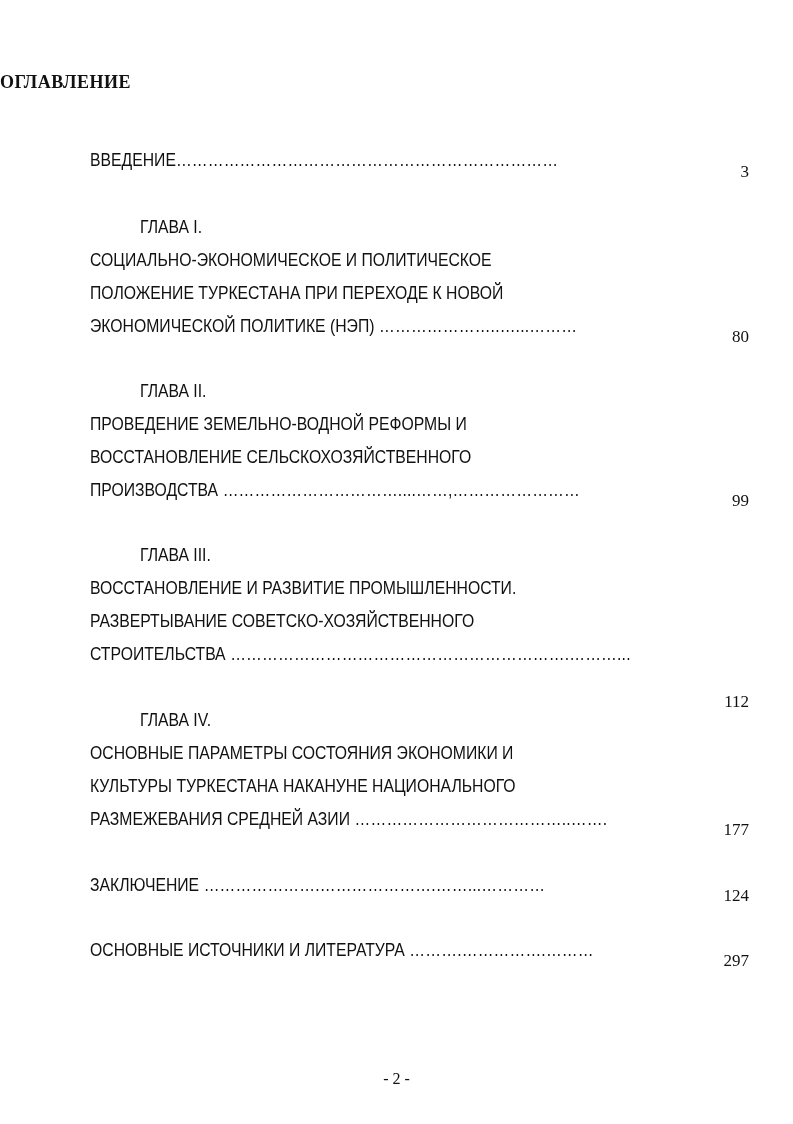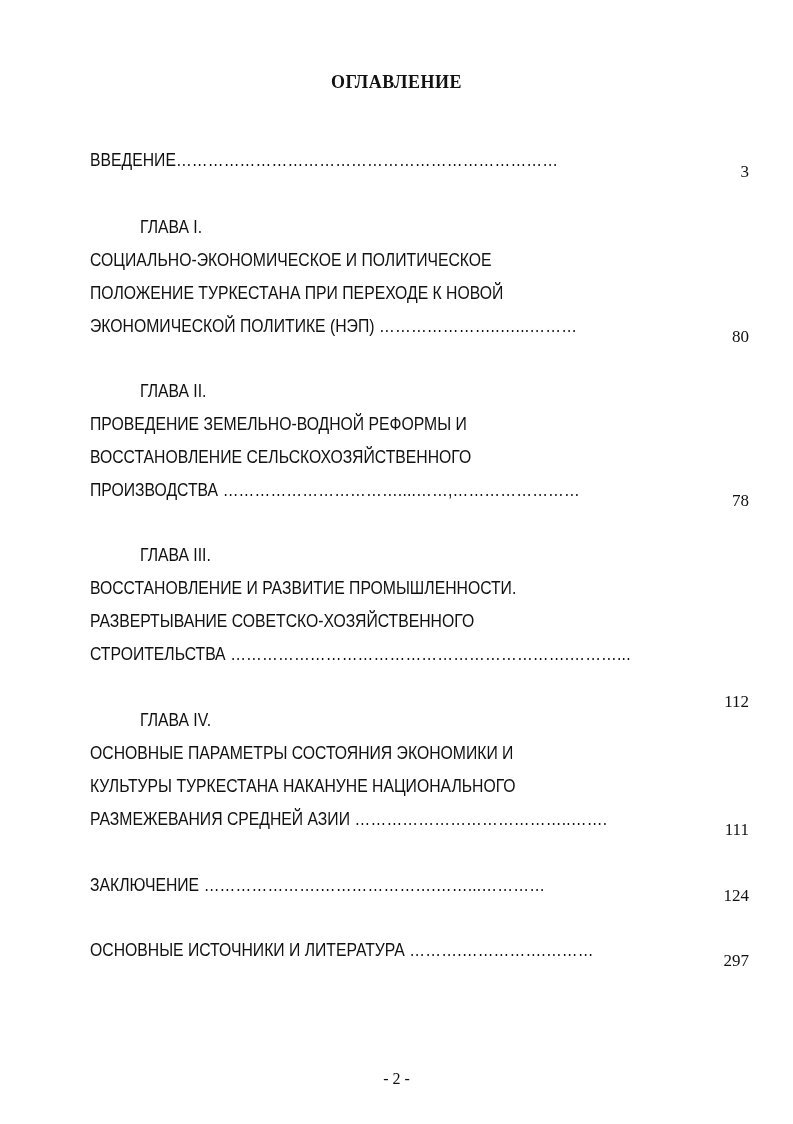--- a/index.html
+++ b/index.html
@@ -1,21 +1,21 @@
 <!DOCTYPE html>
 <html><head>
   <meta charset="utf-8">
   <style>
     html, body { margin: 0; padding: 0; background: #ffffff; }
     body {
       width: 793px; height: 1124px; position: relative; overflow: hidden;
       font-family: "Liberation Serif", serif; color: #111;
     }
     .title {
-      position: absolute; top: 72px; left: 0; width: 793px; text-align: center;
+      position: absolute; top: 72px; left: 0; width: 793px; text-align: left;
       font-weight: bold; font-size: 18px; letter-spacing: 0.5px;
     }
     .line {
       position: absolute; left: 90px; font-size: 17.5px; white-space: nowrap;
       font-family: "Liberation Sans", sans-serif; font-stretch: condensed;
       transform-origin: left center; transform: scaleX(0.9);
     }
     .ch { left: 140px; }
     .dots { letter-spacing: 0.2px; }
     .page {
@@ -43,37 +43,37 @@
     <span>ЭКОНОМИЧЕСКОЙ ПОЛИТИКЕ (НЭП)</span><span class="dots"> …………………..…...………</span>
   </div>
   <div class="page" style="top:327px">80</div>
 
   <div class="line ch" style="top:381px">ГЛАВА II.</div>
   <div class="line" style="top:414px">ПРОВЕДЕНИЕ ЗЕМЕЛЬНО-ВОДНОЙ РЕФОРМЫ И</div>
   <div class="line" style="top:447px">ВОССТАНОВЛЕНИЕ СЕЛЬСКОХОЗЯЙСТВЕННОГО</div>
   <div class="line" style="top:480px">
     <span>ПРОИЗВОДСТВА</span><span class="dots"> ……………………………....……,……………………</span>
   </div>
-  <div class="page" style="top:491px">78</div>
+  <div class="page" style="top:491px">99</div>
 
   <div class="line ch" style="top:545px">ГЛАВА III.</div>
   <div class="line" style="top:578px">ВОССТАНОВЛЕНИЕ И РАЗВИТИЕ ПРОМЫШЛЕННОСТИ.</div>
   <div class="line" style="top:611px">РАЗВЕРТЫВАНИЕ СОВЕТСКО-ХОЗЯЙСТВЕННОГО</div>
   <div class="line" style="top:644px">
     <span>СТРОИТЕЛЬСТВА</span><span class="dots"> ……………………………………………………….………...</span>
   </div>
   <div class="page" style="top:692px">112</div>
 
   <div class="line ch" style="top:710px">ГЛАВА IV.</div>
   <div class="line" style="top:743px">ОСНОВНЫЕ ПАРАМЕТРЫ СОСТОЯНИЯ ЭКОНОМИКИ И</div>
   <div class="line" style="top:776px">КУЛЬТУРЫ ТУРКЕСТАНА НАКАНУНЕ  НАЦИОНАЛЬНОГО</div>
   <div class="line" style="top:809px">
     <span>РАЗМЕЖЕВАНИЯ СРЕДНЕЙ АЗИИ</span><span class="dots"> …………………………………..…….</span>
   </div>
-  <div class="page" style="top:820px">111</div>
+  <div class="page" style="top:820px">177</div>
 
   <div class="line" style="top:875px">
     <span>ЗАКЛЮЧЕНИЕ</span><span class="dots">  ………………….………………….……...…………</span>
   </div>
   <div class="page" style="top:886px">124</div>
 
   <div class="line" style="top:940px">
     <span>ОСНОВНЫЕ ИСТОЧНИКИ И ЛИТЕРАТУРА</span><span class="dots"> ……….…………….………</span>
   </div>
   <div class="page" style="top:951px">297</div>

